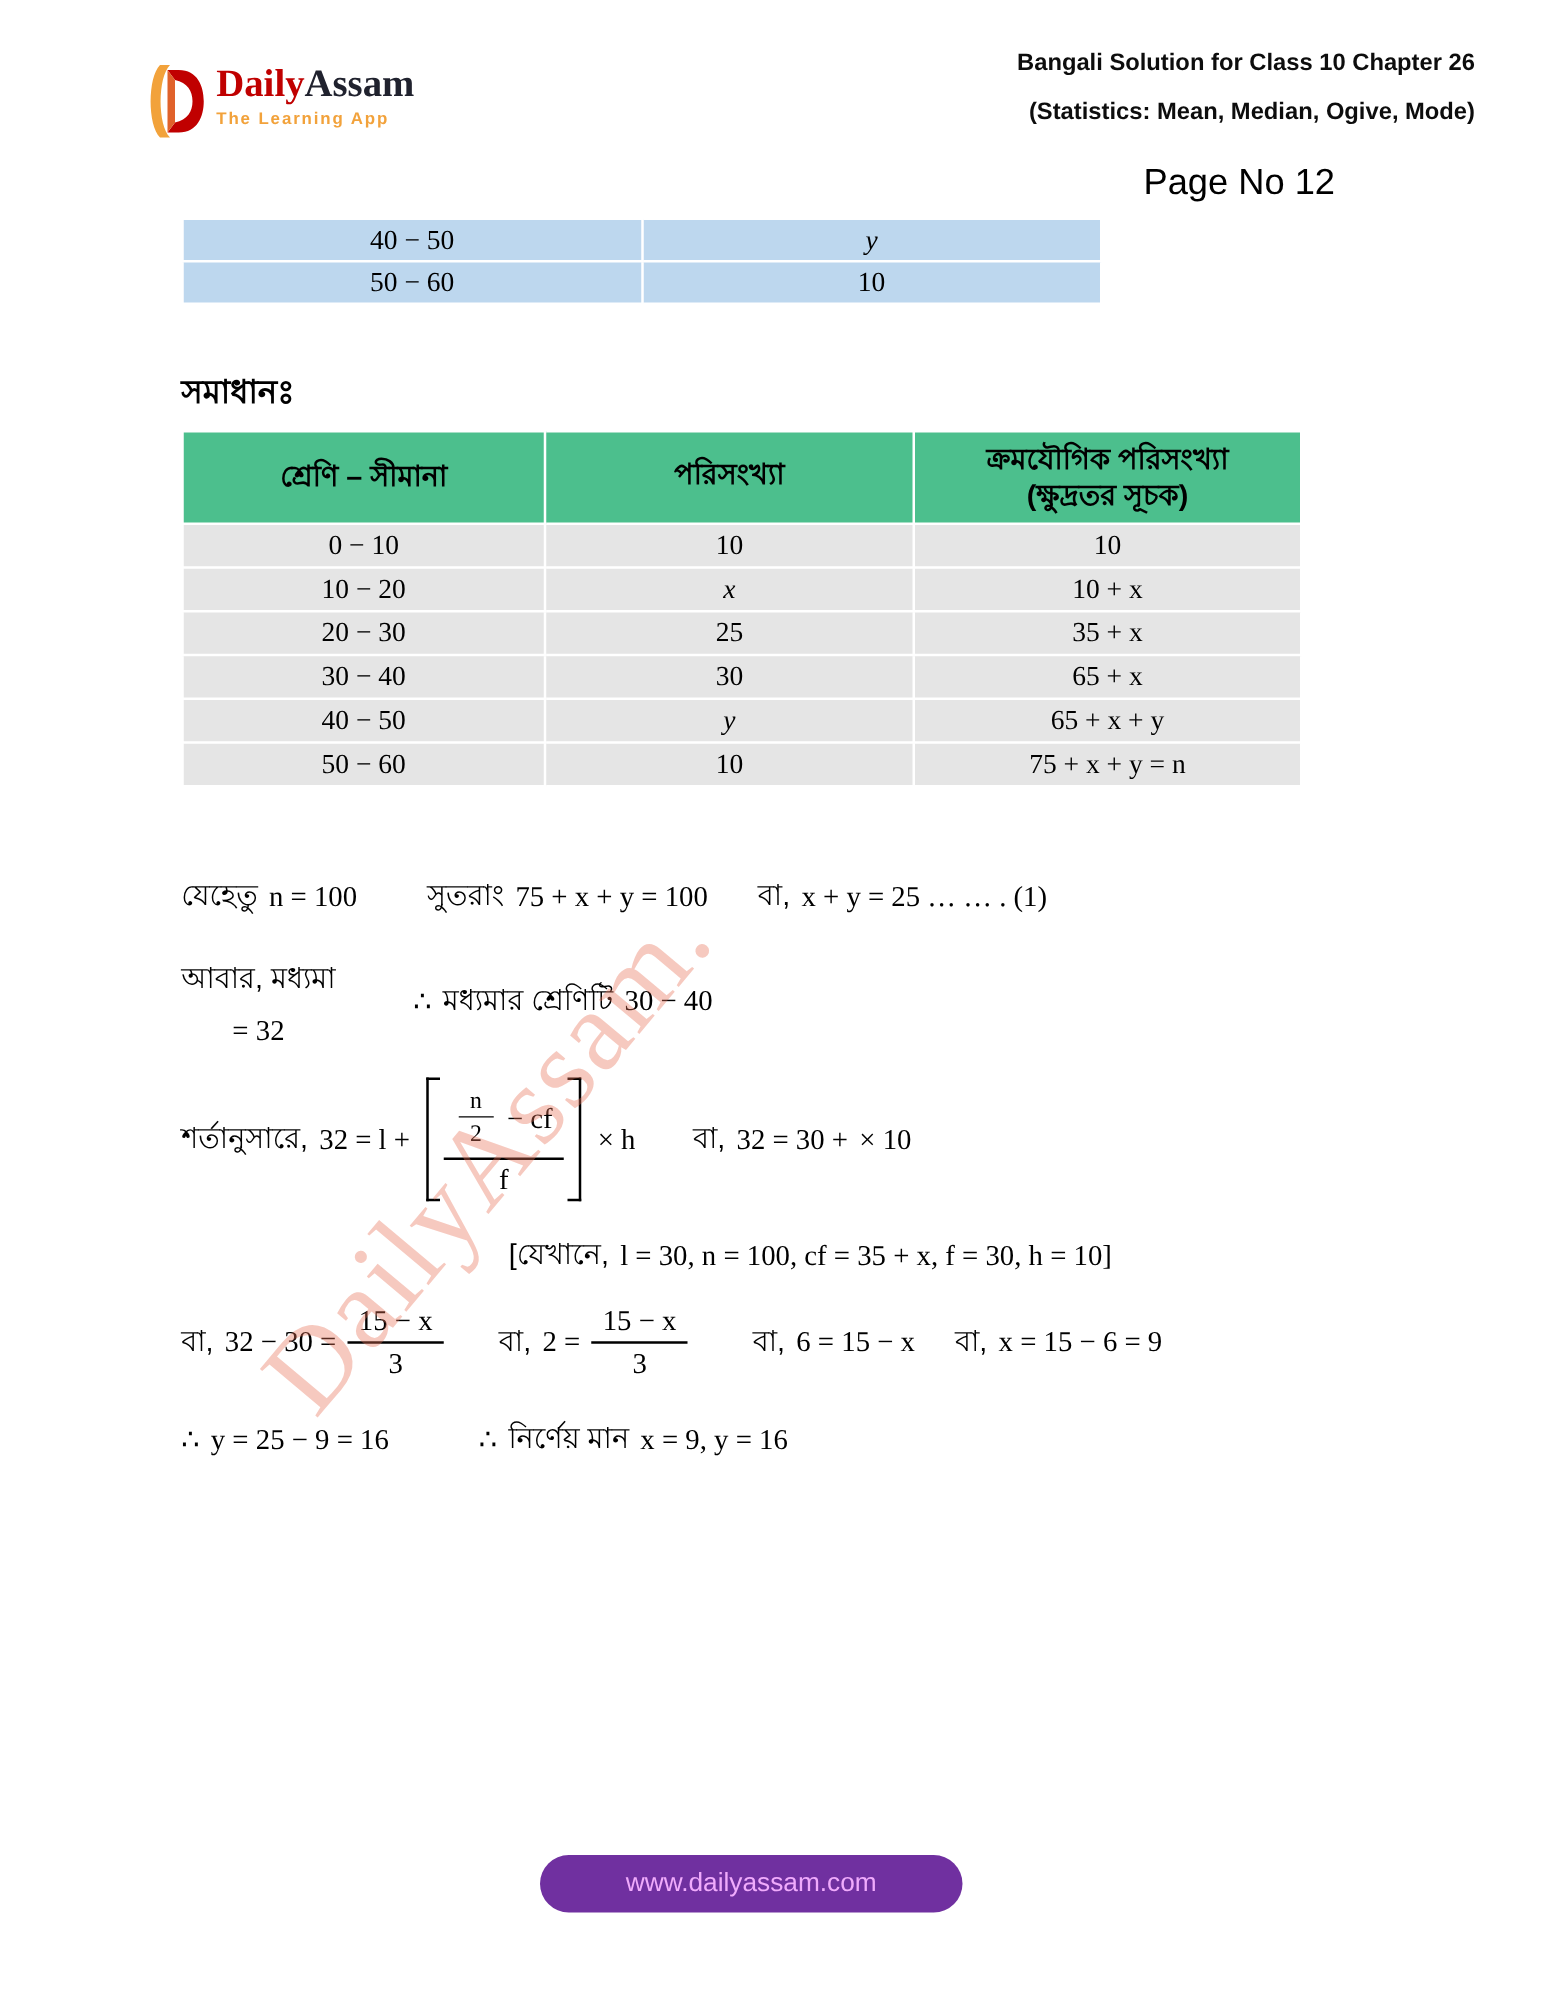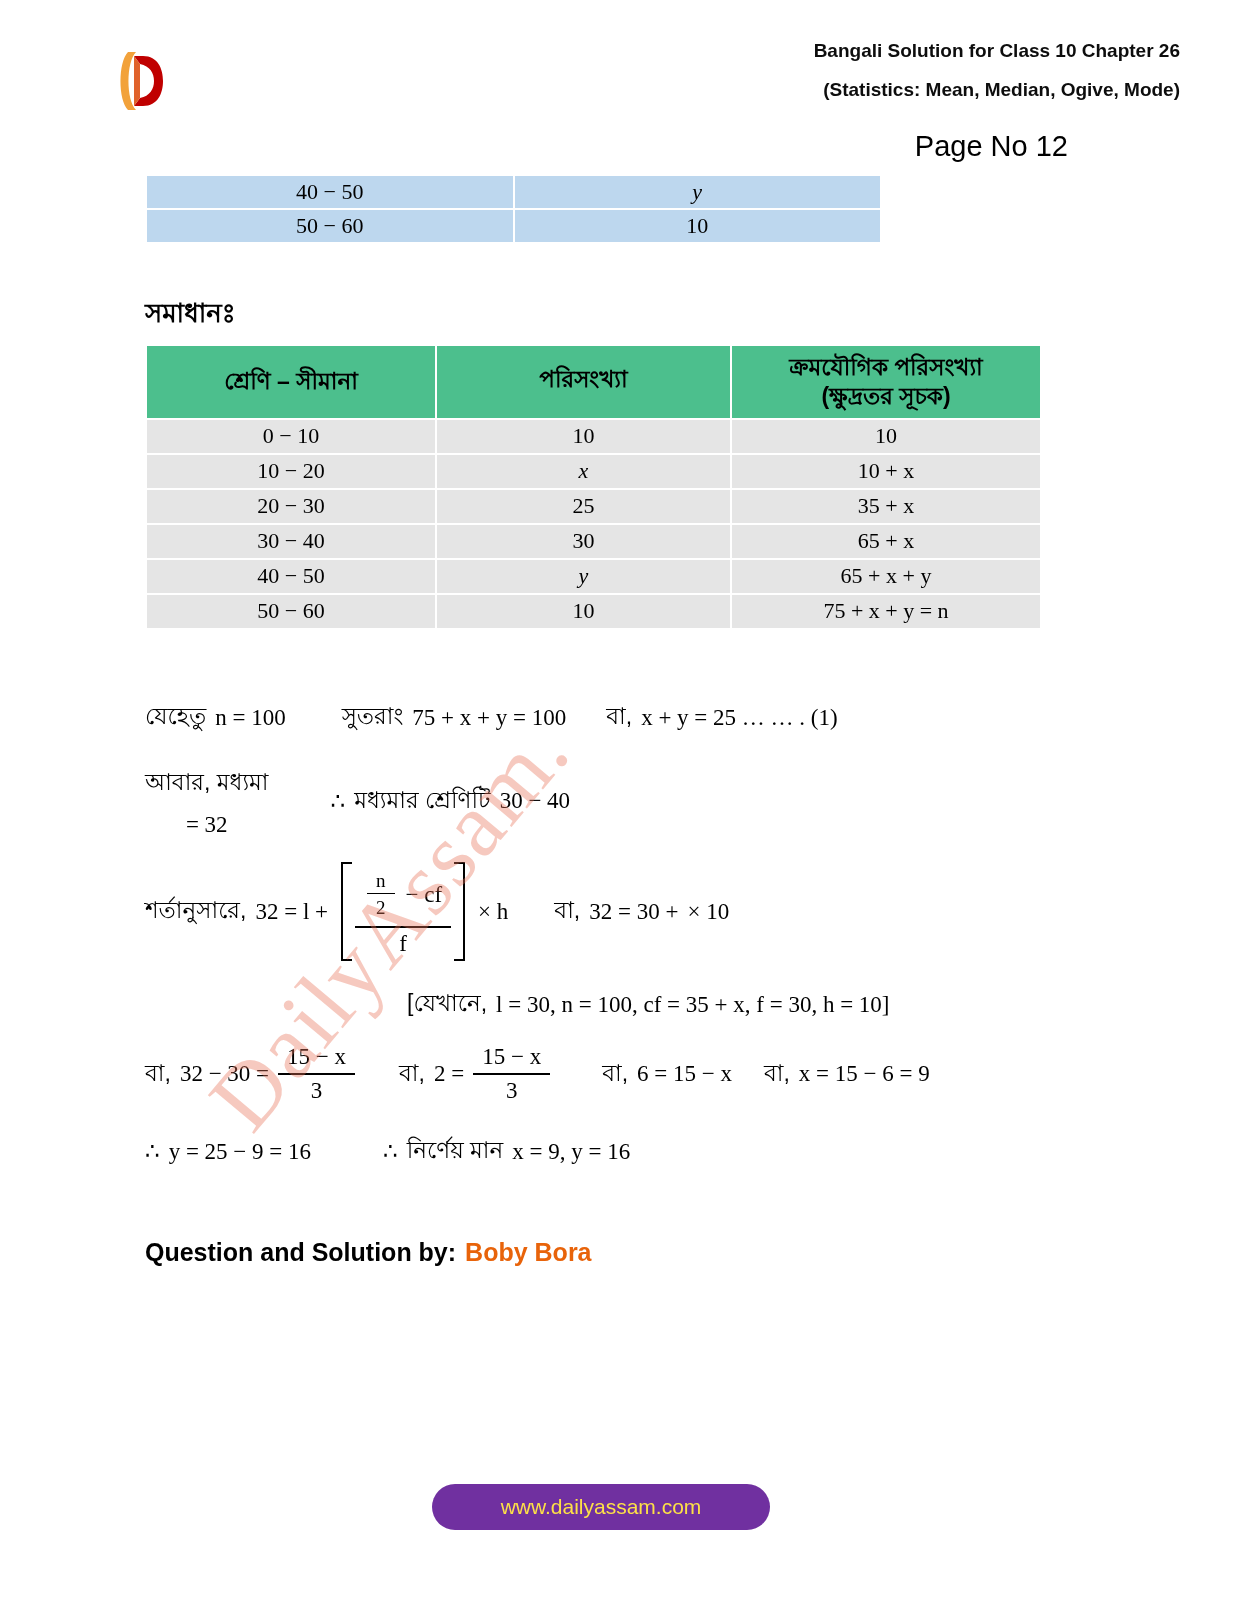--- a/index.html
+++ b/index.html
@@ -82,37 +82,41 @@
   .indent-line { margin-left:262px; }
 
   
   .credit { position:absolute; left:145px; top:1238px; font-size:25px; font-weight:700; z-index:2; }
   .credit-name { color:#E8630A; margin-left:9px; }
 
   .site-pill {
     position:absolute; left:432px; top:1484px; width:338px; height:46px;
     background:#7030A0; border-radius:24px;
     display:flex; align-items:center; justify-content:center;
-    color:#fde047; font-size:21px; z-index:2; cursor:pointer;
+    color:#f0abfc; font-size:21px; z-index:2; cursor:pointer;
   }
 </style>
 </head>
 <body>
 
 <div class="page">
 
   <div class="watermark">DailyAssam.</div>
 
   <div class="brand">
     <div class="brand-icon">
       <svg width="46" height="62" viewBox="0 0 46 62">
         <path d="M10 2 C 0 12 0 50 10 60 L 18 60 C 8 50 8 12 18 2 Z" fill="#F2A23B"></path>
         <path d="M16 6 L 25 6 C 40 6 45 19 45 31 C 45 43 40 56 25 56 L 16 56 L 22 48 C 32 46 36 39 36 31 C 36 23 32 16 22 14 Z" fill="#C00000"></path>
         <path d="M16 6 L 22 14 L 22 48 L 16 56 Z" fill="#E0622B"></path>
       </svg>
+    </div>
+    <div class="brand-text">
+      <div class="brand-name"><span class="brand-daily">Daily</span><span class="brand-assam">Assam</span></div>
+      <div class="brand-tagline">The Learning App</div>
     </div>
   </div>
 
   <div class="doc-titles">
     <div class="doc-title-1">Bangali Solution for Class 10 Chapter 26</div>
     <div class="doc-title-2">(Statistics: Mean, Median, Ogive, Mode)</div>
   </div>
 
   <div class="page-no">Page No 12</div>
 
@@ -271,19 +275,16 @@
       </span>
       <span class="grp">
         <span class="math">∴</span>
         <span class="bn">নির্ণেয় মান</span>
         <span class="math">x = 9, y = 16</span>
       </span>
     </div>
 
   </div>
 
-  <div class="credit">
-    <span>Question and Solution by:</span><span class="credit-name">Boby Bora</span>
-  </div>
 
   <div class="site-pill">www.dailyassam.com</div>
 
 </div>
 
 </body></html>

